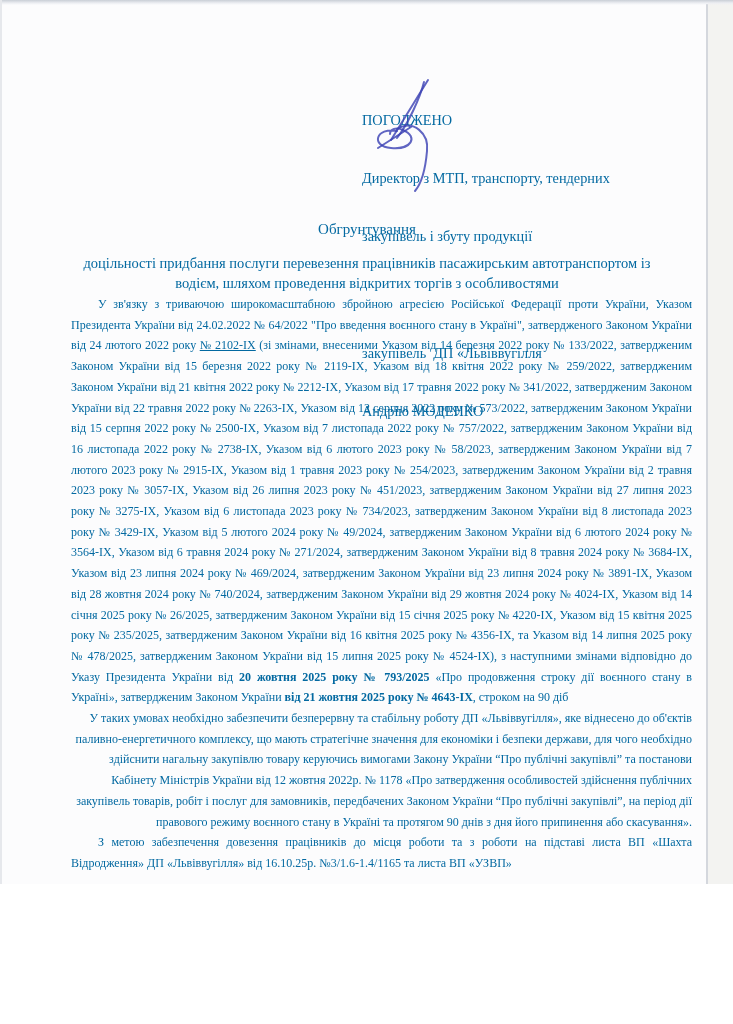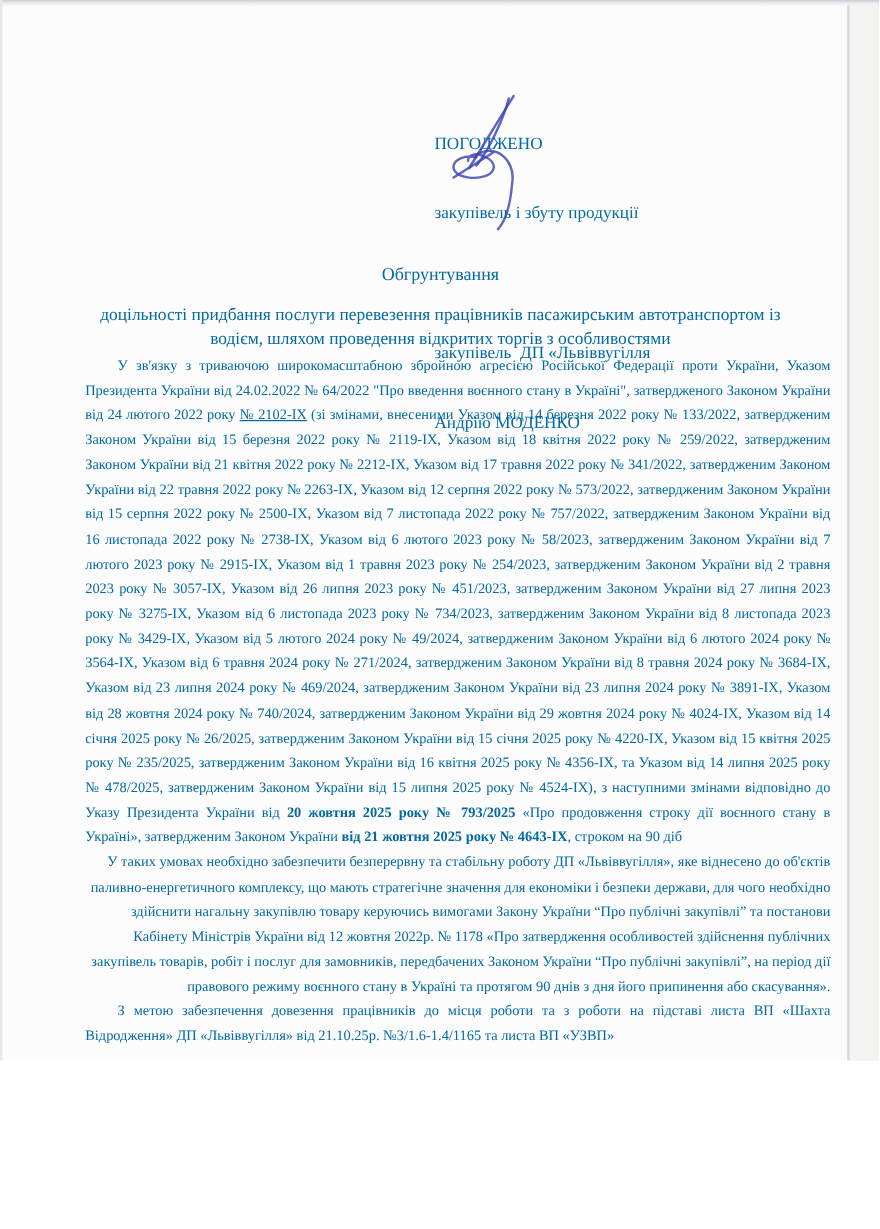--- a/index.html
+++ b/index.html
@@ -61,20 +61,21 @@
 <div class="page">
 
   <div class="edge-right-area"></div>
   <div class="edge-right-line"></div>
   <div class="edge-top"></div>
   <div class="edge-bottom"></div>
   <div class="edge-left"></div>
 
   <div class="approval">
     <div>ПОГОДЖЕНО</div>
+    <div>Директор з МТП, транспорту, тендерних</div>
     <div>закупівель і збуту продукції</div>
     <div class="gap"></div>
     <div>закупівель  ДП «Львіввугілля</div>
     <div>Андрію МОДЕНКО</div>
   </div>
 
   <svg class="signature" viewBox="0 0 90 126">
     <path d="M 62,6 L 25,66"></path>
     <path d="M 58,8 C 54,24 42,50 31,64"></path>
     <path d="M 31,57 C 10,53 4,72 25,74 C 45,76 53,63 37,56 C 30,53 24,55 24,60"></path>
@@ -83,21 +84,21 @@
   </svg>
 
   <div class="title-block">
     <div class="heading">Обгрунтування</div>
     <p class="subtitle">доцільності  придбання послуги перевезення працівників пасажирським автотранспортом із водієм, шляхом проведення відкритих торгів з особливостями</p>
   </div>
 
   <div class="body-block">
     <p class="p-justify indent"><span>У зв'язку з триваючою широкомасштабною збройною агресією Російської Федерації проти України, Указом Президента України від 24.02.2022 № 64/2022 "Про введення воєнного стану в Україні", затвердженого Законом України від 24 лютого 2022 року </span><span class="u">№ 2102-IX</span><span> (зі змінами, внесеними Указом від 14 березня 2022 року № 133/2022, затвердженим Законом України від 15 березня 2022 року № 2119-IX, Указом від 18 квітня 2022 року № 259/2022, затвердженим Законом України від 21 квітня 2022 року № 2212-IX, Указом від 17 травня 2022 року № 341/2022, затвердженим Законом України від 22 травня 2022 року № 2263-IX, Указом від 12 серпня 2022 року № 573/2022, затвердженим Законом України від 15 серпня 2022 року № 2500-IX, Указом від 7 листопада 2022 року № 757/2022, затвердженим Законом України від 16 листопада 2022 року № 2738-IX, Указом від 6 лютого 2023 року № 58/2023, затвердженим Законом України від 7 лютого 2023 року № 2915-IX, Указом від 1 травня 2023 року № 254/2023, затвердженим Законом України від 2 травня 2023 року № 3057-IX, Указом від 26 липня 2023 року № 451/2023, затвердженим Законом України від 27 липня 2023 року № 3275-IX, Указом від 6 листопада 2023 року № 734/2023, затвердженим Законом України від 8 листопада 2023 року № 3429-IX, Указом від 5 лютого 2024 року № 49/2024, затвердженим Законом України від 6 лютого 2024 року № 3564-IX, Указом від 6 травня 2024 року № 271/2024, затвердженим Законом України від 8 травня 2024 року № 3684-IX, Указом від 23 липня 2024 року № 469/2024, затвердженим Законом України від 23 липня 2024 року № 3891-IX, Указом від 28 жовтня 2024 року № 740/2024, затвердженим Законом України від 29 жовтня 2024 року № 4024-IX, Указом від 14 січня 2025 року № 26/2025, затвердженим Законом України від 15 січня 2025 року № 4220-IX, Указом від 15 квітня 2025 року № 235/2025, затвердженим Законом України від 16 квітня 2025 року № 4356-IX, та Указом від 14 липня 2025 року № 478/2025, затвердженим Законом України від 15 липня 2025 року № 4524-IX), з наступними змінами відповідно до Указу Президента України від </span><b>20 жовтня 2025 року № 793/2025</b><span> «Про продовження строку дії воєнного стану в Україні», затвердженим Законом України </span><b>від 21 жовтня 2025 року № 4643-IX</b><span>, строком на 90 діб</span></p>
     <p class="p-left">У таких умовах необхідно забезпечити безперервну та стабільну роботу ДП «Львіввугілля», яке віднесено до об'єктів паливно-енергетичного комплексу, що мають стратегічне значення для економіки і безпеки держави, для чого необхідно здійснити нагальну закупівлю товару керуючись вимогами Закону України “Про публічні закупівлі” та постанови Кабінету Міністрів України від 12 жовтня 2022р. № 1178 «Про затвердження особливостей здійснення публічних закупівель товарів, робіт і послуг для замовників, передбачених Законом України “Про публічні закупівлі”, на період дії правового режиму воєнного стану в Україні та протягом 90 днів з дня його припинення або скасування».</p>
-    <p class="p-justify indent">З метою забезпечення довезення працівників до місця роботи та з роботи  на підставі листа ВП «Шахта Відродження» ДП «Львіввугілля» від 21.10.25р. №3/1.6-1.4/1165 та листа ВП «УЗВП»</p>
+    <p class="p-justify indent">З метою забезпечення довезення працівників до місця роботи та з роботи  на підставі листа ВП «Шахта Відродження» ДП «Львіввугілля» від 16.10.25р. №3/1.6-1.4/1165 та листа ВП «УЗВП»</p>
   </div>
 
   <div class="stain stain1"></div>
   <div class="stain stain2"></div>
   <div class="stain stain3"></div>
   <div class="stain stain4"></div>
   <div class="stain stain5"></div>
   <div class="stain tick"></div>
 
 </div>

